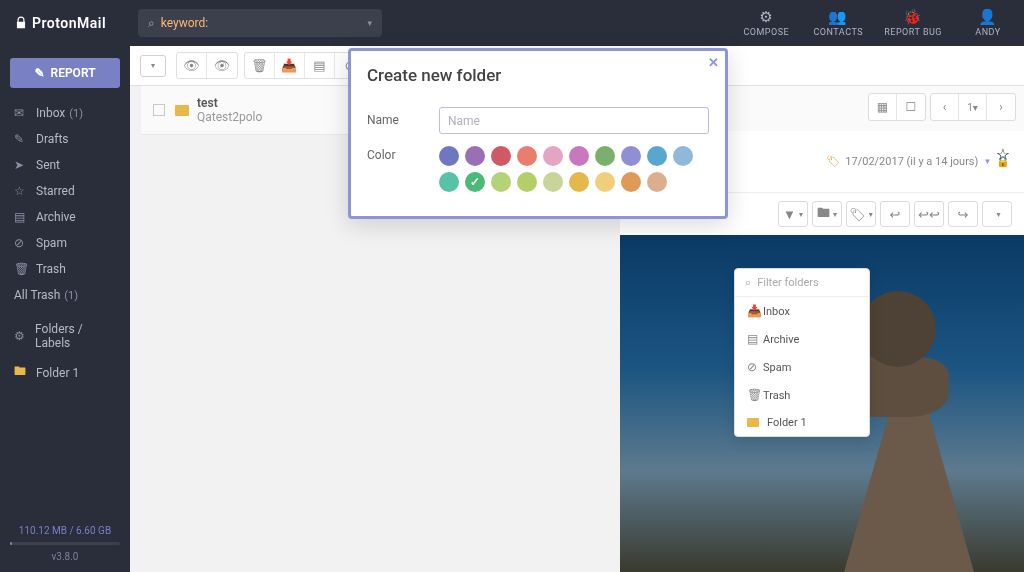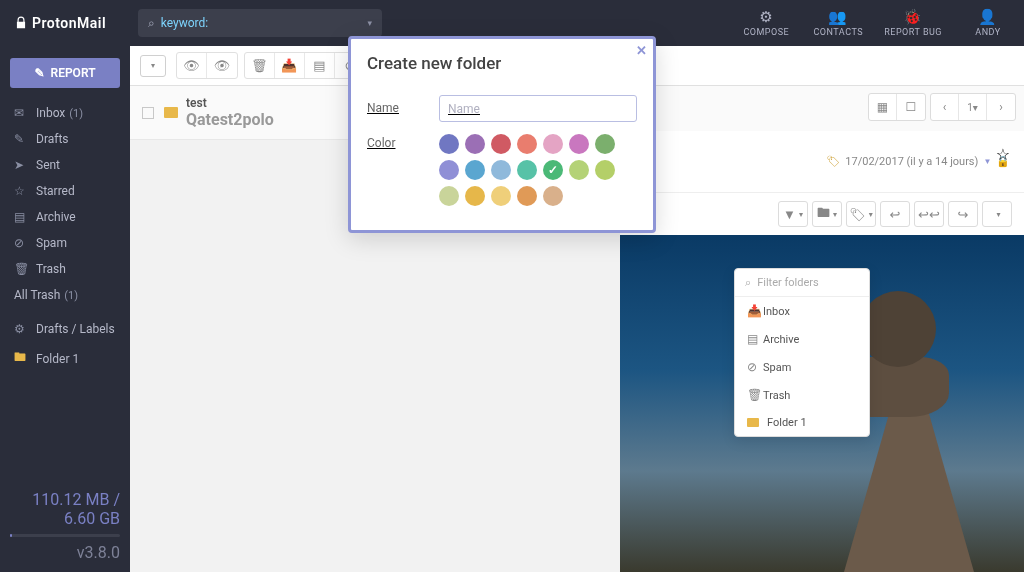--- a/index.html
+++ b/index.html
@@ -2,48 +2,48 @@
 <html><head>
   <meta charset="utf-8">
   <style>
     * { margin:0; padding:0; box-sizing:border-box; font-family:-apple-system,BlinkMacSystemFont,"Segoe UI",Roboto,sans-serif; }
     body { width:1024px; height:572px; overflow:hidden; background:#f5f5f5; position:relative; }
     .topbar { height:46px; background:#2a2d3a; display:flex; align-items:center; color:#fff; }
     .brand { width:130px; padding-left:14px; font-size:14px; font-weight:600; letter-spacing:.5px; display:flex; align-items:center; }
     .brand svg { margin-right:4px; }
     .search-wrap { flex:0 0 260px; padding:0 8px; }
     .search { background:#3c3f4c; border-radius:4px; height:28px; display:flex; align-items:center; padding:0 10px; color:#9fa3b5; font-size:12px; position:relative; }
-    .search input { background:transparent; border:0; outline:0; color:#7dd3fc; flex:1; font-size:12px; }
+    .search input { background:transparent; border:0; outline:0; color:#fdba74; flex:1; font-size:12px; }
     .search .chev { margin-left:auto; font-size:9px; color:#8c90a4; }
     .topspacer { flex:1; }
     .toptool { min-width:72px; text-align:center; padding:0 10px; font-size:9px; letter-spacing:.5px; color:#b0b3c5; display:flex; flex-direction:column; align-items:center; justify-content:center; height:46px; cursor:pointer; }
     .toptool .ico { font-size:15px; line-height:1; margin-bottom:2px; }
     .main { display:flex; height:calc(100% - 46px); }
     .sidebar { width:130px; background:#2a2d3a; color:#b6b9c9; display:flex; flex-direction:column; font-size:12px; }
     .compose-btn { margin:12px 10px; background:#7a80c4; color:#fff; border:0; border-radius:3px; height:30px; font-size:12px; font-weight:600; display:flex; align-items:center; justify-content:center; cursor:pointer; }
     .compose-btn .ico { margin-right:6px; }
     .nav { list-style:none; }
     .nav li { padding:6px 14px; display:flex; align-items:center; cursor:pointer; color:#b6b9c9; font-size:12px; }
     .nav li .ico { width:16px; font-size:12px; margin-right:6px; color:#8a8fa3; }
     .nav li .cnt { margin-left:4px; color:#8a8fa3; font-size:11px; }
-    .sidefoot { margin-top:auto; padding:10px; text-align:right; font-size:16px; color:#7d8197; }
+    .sidefoot { margin-top:auto; padding:10px; text-align:center; font-size:10px; color:#7d8197; }
     .sidefoot .bar { height:3px; background:#3c3f4c; border-radius:2px; margin:6px 0; position:relative; }
     .sidefoot .bar .fill { height:100%; width:1.5%; background:#7a80c4; border-radius:2px; }
     .content { flex:1; position:relative; background:#f2f2f2; }
     .toolbar { height:40px; background:#fff; border-bottom:1px solid #e0e0e0; display:flex; align-items:center; padding:0 10px; }
     .tb-check { width:26px; height:22px; border:1px solid #d0d0d0; border-radius:3px; display:flex; align-items:center; justify-content:center; font-size:8px; color:#888; margin-right:4px; }
     .tb-grp { display:flex; border:1px solid #e0e0e0; border-radius:3px; margin-left:6px; }
     .tb-btn { width:30px; height:25px; display:flex; align-items:center; justify-content:center; color:#888; border-right:1px solid #e8e8e8; font-size:13px; cursor:pointer; }
     .tb-btn:last-child { border-right:none; }
-    .msglist { padding:0; }
+    .msglist { padding:0;margin-left:11px; }
     .msg-item { background:#fafafa; border-bottom:1px solid #e8e8e8; padding:10px 12px; display:flex; align-items:center; }
     .msg-item .sq { width:12px; height:12px; border:1px solid #c8c8c8; margin-right:10px; }
     .msg-item .fldr { width:14px; height:11px; background:#e8b84a; border-radius:1px; margin-right:8px; }
     .msg-item .txt .t1 { font-size:12px; color:#555; font-weight:600; }
-    .msg-item .txt .t2 { font-size:16px; color:#999;font-weight:bold; }
+    .msg-item .txt .t2 { font-size:12px; color:#999; }
     .right-head-tools { position:absolute; top:47px; right:8px; display:flex; gap:4px; background:transparent; }
     .rht-grp { display:flex; border:1px solid #dcdcdc; border-radius:3px; background:#fff; }
     .rht-btn { width:28px; height:26px; display:flex; align-items:center; justify-content:center; color:#888; border-right:1px solid #e6e6e6; font-size:12px; }
     .rht-btn:last-child { border-right:0; }
     .preview { position:absolute; left:490px; right:0; top:85px; bottom:0; background:#fff; display:flex; flex-direction:column; }
     .prev-head { height:62px; border-bottom:1px solid #eee; padding:10px 14px; display:flex; align-items:center; }
     .prev-head .fldr { width:14px; height:11px; background:#e8b84a; border-radius:1px; margin-right:8px; }
     .prev-head .date { margin-left:auto; font-size:11px; color:#888; display:flex; align-items:center; gap:5px; }
     .prev-head .date .tag { color:#d0a640; }
     .prev-tools { display:flex; justify-content:flex-end; padding:8px 12px; gap:4px; }
@@ -55,25 +55,25 @@
     .dd-list { list-style:none; }
     .dd-list li { padding:7px 12px; display:flex; align-items:center; font-size:11px; color:#555; cursor:pointer; }
     .dd-list li .ico { width:16px; color:#888; font-size:12px; }
     .dd-list li .fldr { width:12px; height:9px; background:#e8b84a; border-radius:1px; margin-right:8px; }
     .dd-link { padding:9px 12px; border-top:1px solid #eee; font-size:10px; font-weight:600; color:#6a72c0; cursor:pointer; }
     .image-area { flex:1; background:linear-gradient(to bottom,#0a3a65 0%,#1c5582 40%,#5d7a8e 70%,#3a3a2e 100%); position:relative; }
     .rock { position:absolute; right:40px; bottom:0; width:230px; height:310px; }
     .rock .base { position:absolute; bottom:0; right:10px; width:130px; height:160px; background:#6b5a4a; clip-path:polygon(35% 0,65% 0,100% 100%,0 100%); }
     .rock .mid { position:absolute; bottom:155px; right:35px; width:100px; height:60px; background:#5d4e40; border-radius:20% 30% 40% 20%; }
     .rock .ball { position:absolute; bottom:205px; right:48px; width:76px; height:76px; background:#4e4236; border-radius:50%; }
-    .modal { position:absolute; top:36px; left:348px; width:308px; background:#fff; border:3px solid #8e95d6; border-radius:4px; box-shadow:0 6px 24px rgba(0,0,0,.15); z-index:100; }
+    .modal { position:absolute; top:48px; left:348px; width:380px; background:#fff; border:3px solid #8e95d6; border-radius:4px; box-shadow:0 6px 24px rgba(0,0,0,.15); z-index:100; }
     .modal-head { padding:14px 16px 6px; font-size:17px; color:#444; font-weight:500; position:relative; }
     .modal-close { position:absolute; top:4px; right:6px; font-size:13px; color:#8e95d6; font-weight:700; cursor:pointer; }
     .modal-body { padding:8px 16px 16px; }
-    .mrow { display:flex; align-items:flex-start; margin:8px 0;text-decoration:underline; }
+    .mrow { display:flex; align-items:flex-start; margin:8px 0; }
     .mlbl { width:72px; font-size:12px; color:#666; padding-top:6px; }
     .minput { flex:1; height:27px; border:1px solid #b9bee2; border-radius:3px; outline:none; padding:0 8px; font-size:12px; }
     .minput::placeholder { color:#b0b0c0; }
     .swatches { flex:1; display:flex; flex-wrap:wrap; gap:6px; padding-top:4px; }
     .sw { width:20px; height:20px; border-radius:50%; position:relative; cursor:pointer; }
     .sw .chk { position:absolute; inset:0; display:flex; align-items:center; justify-content:center; color:#fff; font-size:12px; font-weight:700; }
     .modal-foot { border-top:1px solid #eee; padding:12px 16px; display:flex; justify-content:space-between; }
     .btn { height:28px; padding:0 14px; border-radius:3px; font-size:11px; font-weight:600; border:0; cursor:pointer; }
     .btn-cancel { background:#fff; border:1px solid #d5d5d5; color:#666; }
     .btn-save { background:#8e95d6; color:#fff; }
@@ -154,21 +154,21 @@
     </ul>
     <ul class="nav sub">
       <li>
           <span>All Trash</span>
           <span class="cnt">(1)</span>
         </li>
     </ul>
     <ul class="nav" style="margin-top:8px;">
       <li>
           <span class="ico">⚙</span>
-          <span>Drafts / Labels</span>
+          <span>Folders / Labels</span>
         </li>
       <li>
           <span class="ico" style="color:#e8b84a;">🖿</span>
           <span>Folder 1</span>
         </li>
     </ul>
     <div class="sidefoot">
       <div style="color:#7a80c4;">110.12 MB / 6.60 GB</div>
       <div class="bar">
           <div class="fill"></div>

